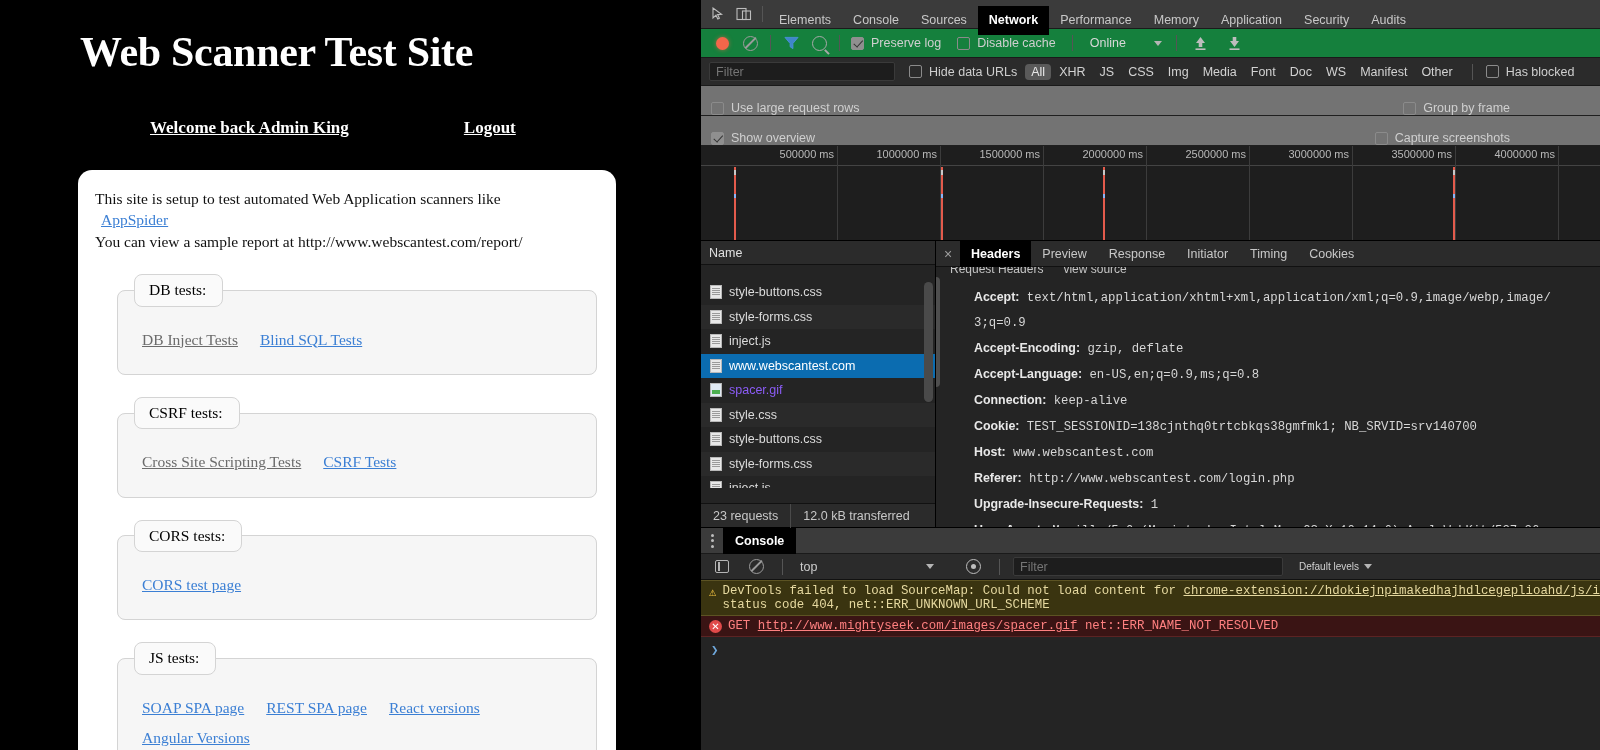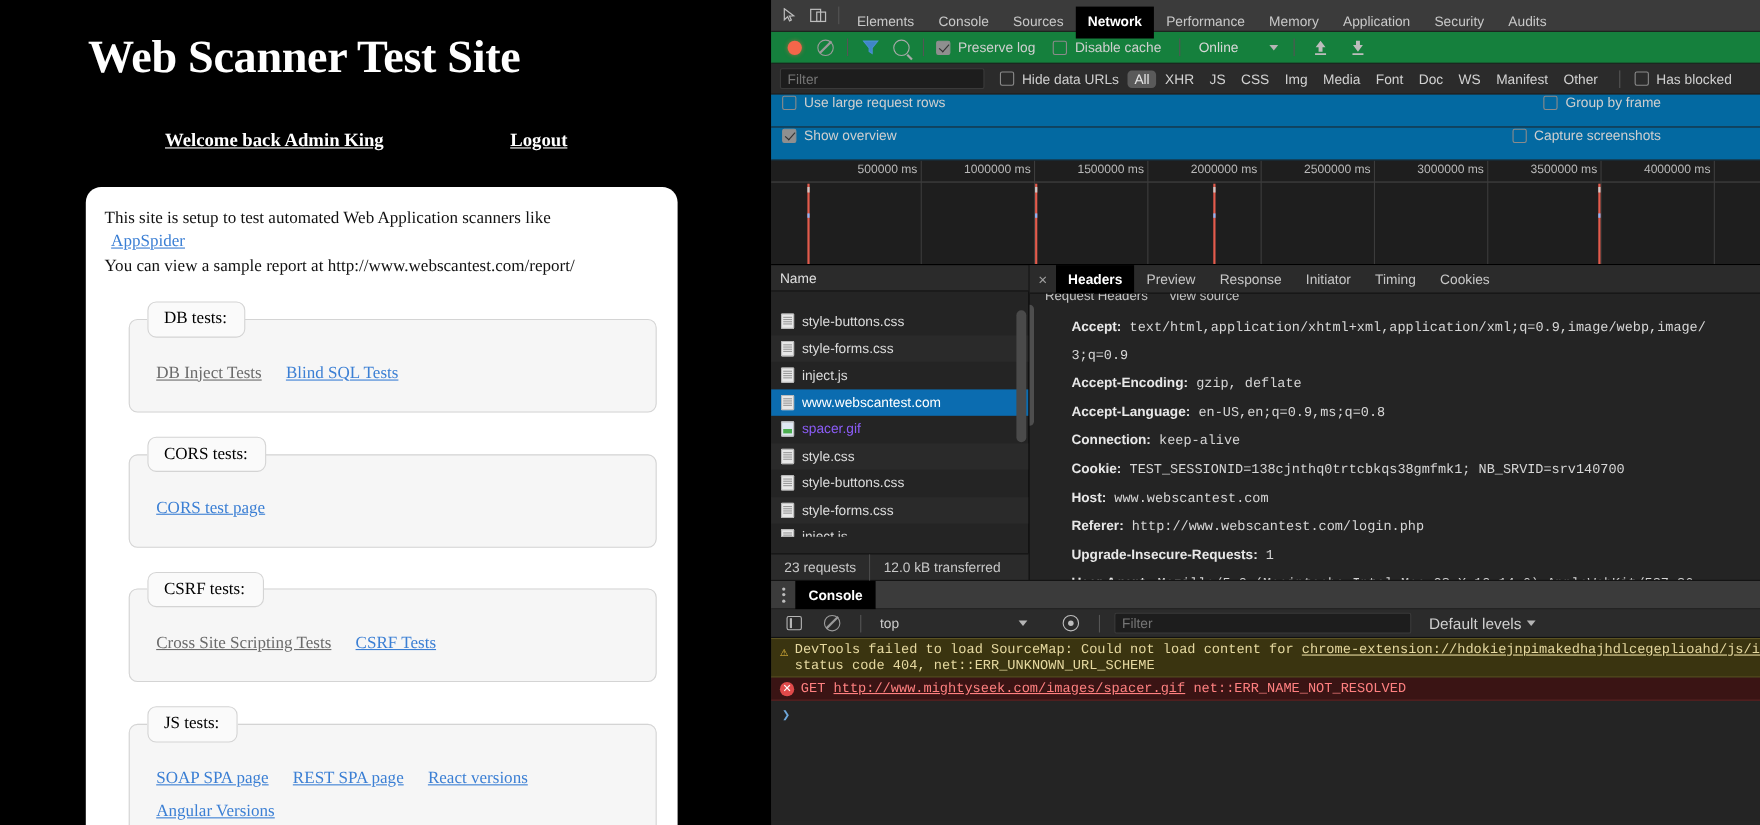--- a/index.html
+++ b/index.html
@@ -142,21 +142,21 @@
   }
   #filter-input {
     width: 186px; height: 19px; background: #1d1d1d; border: 1px solid #3a3a3a; border-radius: 2px;
     color: #9a9a9a; font-size: 12.5px; padding: 0 6px; font-family: "Liberation Sans", sans-serif;
   }
   .type-pill { color: #d2d2d2; font-size: 12.5px; padding: 1px 6px; border-radius: 4px; cursor: default; white-space: nowrap; }
   .type-pill.active { background: #5a5a5a; color: #e8e8e8; }
 
   
   .opt-row {
-    display: flex; align-items: flex-start; height: 30px; background: #0369a1;
+    display: flex; align-items: flex-end; height: 30px; background: #737373;
     padding-left: 10px; border-bottom: 1px solid #1f1f1f;
   }
   .opt-right { margin-left: auto; margin-right: 0; padding-right: 90px; }
 
   
   #overview { position: relative; height: 95px; background: #1e1e1e; border-bottom: 1px solid #000; overflow: hidden; }
   #ov-ruler { position: relative; height: 20px; border-bottom: 1px solid #444; }
   .ov-tick {
     position: absolute; top: 0; height: 95px; border-left: 1px solid #3c3c3c;
   }
@@ -231,21 +231,21 @@
   }
   .sidebtn { width: 14px; height: 13px; border: 1.5px solid #b5b5b5; border-radius: 2px; position: relative; }
   .sidebtn:after { content:""; position:absolute; left:2px; top:1px; bottom:1px; width:1.5px; background:#b5b5b5; }
   .ctx-sel { color: #ccc; font-size: 12.5px; width: 130px; padding-left: 4px; }
   .eye { width: 15px; height: 15px; border-radius: 50%; border: 1.8px solid #bdbdbd; display:flex; align-items:center; justify-content:center; }
   .eye i { width: 5px; height: 5px; border-radius: 50%; background: #bdbdbd; display:block; }
   #console-filter {
     width: 270px; height: 19px; background: #1d1d1d; border: 1px solid #3a3a3a; border-radius: 2px;
     color: #8f8f8f; font-size: 12.5px; padding: 0 6px; font-family: "Liberation Sans", sans-serif;
   }
-  .levels { color: #d0d0d0; font-size: 14px; margin-left: 8px; display:flex; align-items:center; gap:5px;}
+  .levels { color: #d0d0d0; font-size: 10px; margin-left: 8px; display:flex; align-items:center; gap:5px;}
 
   #console-body { flex: 1; overflow: hidden; font-family: "Liberation Mono", monospace; font-size: 12.4px; }
   .c-warn { background: #3a3410; border-top: 1px solid #5c5323; border-bottom: 1px solid #5c5323; color: #e6d9a0; padding: 3px 0 3px 8px; display: flex; gap: 6px; }
   .c-err  { background: #3a1414; border-bottom: 1px solid #5c2323; color: #ff8080; padding: 3px 0 3px 8px; display: flex; gap: 6px; }
   .c-warn a, .c-err a { color: inherit; text-decoration: underline; }
   .tri-warn { color: #f4c542; flex: none; }
   .err-badge { width: 13px; height: 13px; border-radius: 50%; background: #e04a4a; color: #fff; font-size: 10px; line-height: 13px; text-align: center; flex: none; margin-top: 1px; font-family: "Liberation Sans", sans-serif; }
   .c-prompt { color: #6fa8dc; padding: 5px 0 0 10px; }
   .nowrapline { white-space: nowrap; overflow: hidden; }
 </style>
@@ -269,29 +269,29 @@
         <span>You can view a sample report at http://www.webscantest.com/report/</span>
       </div>
       <div id="fieldsets">
           <fieldset class="tests">
             <legend>DB tests:</legend>
             <div class="links">
               <div><a href="#" class="visited">DB Inject Tests</a><a href="#">Blind SQL Tests</a></div>
             </div>
           </fieldset>
           <fieldset class="tests">
+            <legend>CSRF tests:</legend>
+            <div class="links">
+              <div><a href="#" class="visited">Cross Site Scripting Tests</a><a href="#">CSRF Tests</a></div>
+            </div>
+          </fieldset>
+          <fieldset class="tests">
             <legend>CORS tests:</legend>
             <div class="links">
               <div><a href="#">CORS test page</a></div>
-            </div>
-          </fieldset>
-          <fieldset class="tests">
-            <legend>CSRF tests:</legend>
-            <div class="links">
-              <div><a href="#" class="visited">Cross Site Scripting Tests</a><a href="#">CSRF Tests</a></div>
             </div>
           </fieldset>
           <fieldset class="tests">
             <legend>JS tests:</legend>
             <div class="links">
               <div><a href="#">SOAP SPA page</a><a href="#">REST SPA page</a><a href="#">React versions</a></div>
               <div class="row2"><a href="#">Angular Versions</a></div>
             </div>
           </fieldset>
         </div>

